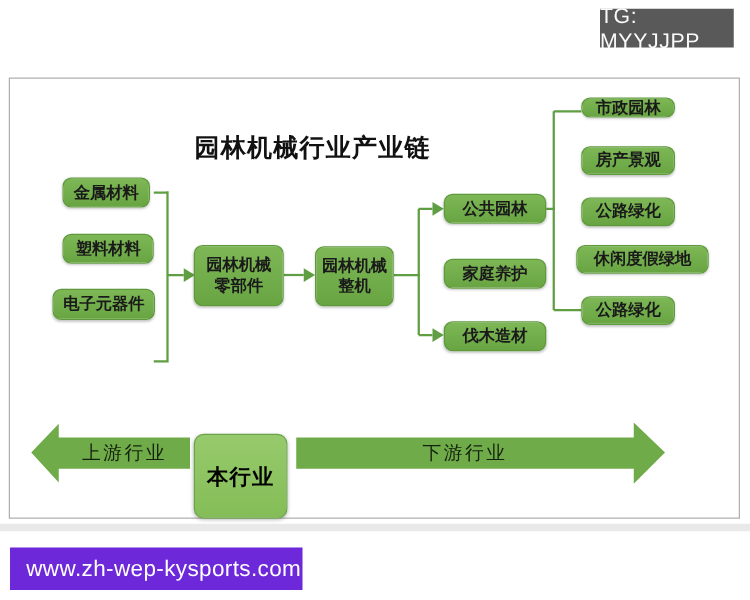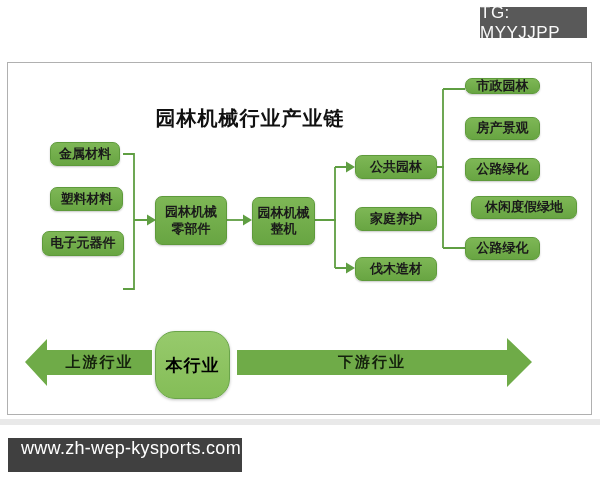--- a/index.html
+++ b/index.html
@@ -11,41 +11,41 @@
          color:#fafafa;font-size:17px;display:flex;align-items:center;justify-content:center;
          letter-spacing:.5px;}
 
   
   .frame{position:absolute;left:7px;top:62px;width:583px;height:351px;
          border:1px solid #b0b0b0;background:#fff;}
 
   .divider{position:absolute;left:0;top:419px;width:600px;height:6px;background:#e9e9e9;}
 
   
-  .footer-bar{position:absolute;left:8px;top:438px;width:234px;height:34px;background:#404040;
-              color:#fff;font-size:18px;display:flex;padding-left:13px;
+  .footer-bar{position:absolute;left:8px;top:438px;width:234px;height:34px;background:#6d28d9;
+              color:#fff;font-size:18px;display:flex;align-items:center;padding-left:13px;
               box-sizing:border-box;letter-spacing:.3px;}
 
   .title{position:absolute;left:150px;top:105px;width:200px;text-align:center;
          font-size:20px;font-weight:bold;color:#111;letter-spacing:1px;}
 
   svg.layer{position:absolute;left:0;top:0;width:600px;height:480px;pointer-events:none;}
 
   .gbox{position:absolute;background:linear-gradient(180deg,#7eb756,#68a542);
         border:1px solid #5e9a3b;border-radius:7px;box-sizing:border-box;
         display:flex;flex-direction:column;align-items:center;justify-content:center;
         color:#1a1a1a;font-weight:bold;font-size:13px;line-height:1.25;
         box-shadow:0 1px 2px rgba(0,0,0,.22);}
 
   .arrow-label{position:absolute;display:flex;align-items:center;justify-content:center;
-               font-weight:bold;font-size:15px;color:#15220d;letter-spacing:2px;}
+               font-weight:normal;font-size:15px;color:#15220d;letter-spacing:2px;}
 
-  .current-box{position:absolute;left:155px;top:331px;width:73px;height:66px;
+  .current-box{position:absolute;left:155px;top:347px;width:73px;height:66px;
                background:linear-gradient(180deg,#97ca6c,#84bd57);border:1px solid #6aa44a;
-               border-radius:20px;display:flex;align-items:center;justify-content:center;
+               border-radius:8px;display:flex;align-items:center;justify-content:center;
                font-size:17px;font-weight:bold;color:#000;letter-spacing:1px;
                box-shadow:0 1px 3px rgba(0,0,0,.25);}
 </style>
 </head>
 <body>
 
 <div id="page">
 
   <div class="badge">TG: MYYJJPP</div>
 
@@ -103,21 +103,21 @@
 
   <div class="gbox" style="left:465px;top:78px;width:75px;height:16px;">
       <span>市政园林</span>
     </div>
   <div class="gbox" style="left:465px;top:117px;width:75px;height:23px;">
       <span>房产景观</span>
     </div>
   <div class="gbox" style="left:465px;top:158px;width:75px;height:23px;">
       <span>公路绿化</span>
     </div>
-  <div class="gbox" style="left:461px;top:196px;width:106px;height:23px;margin-left:10px;">
+  <div class="gbox" style="left:461px;top:196px;width:106px;height:23px;">
       <span>休闲度假绿地</span>
     </div>
   <div class="gbox" style="left:465px;top:237px;width:75px;height:23px;">
       <span>公路绿化</span>
     </div>
 
   <div class="arrow-label" style="left:47px;top:350px;width:105px;height:25px;">上游行业</div>
   <div class="current-box">本行业</div>
   <div class="arrow-label" style="left:237px;top:350px;width:270px;height:25px;">下游行业</div>
 

